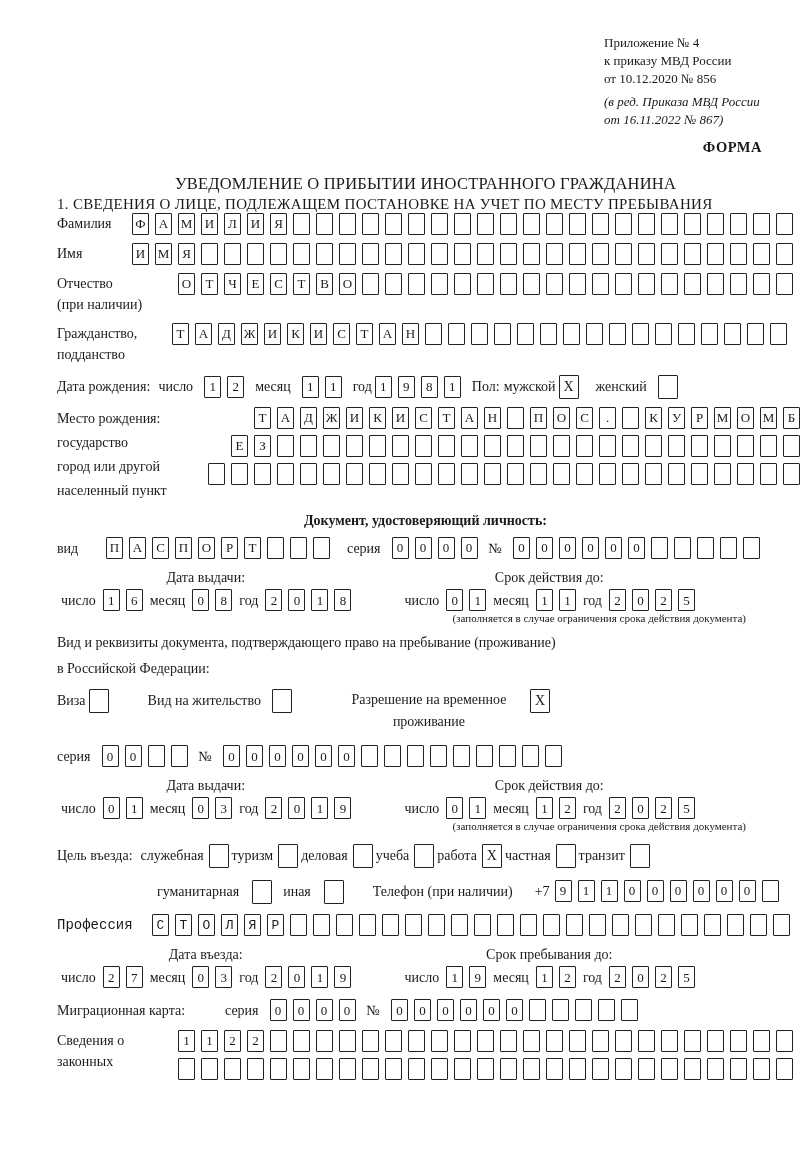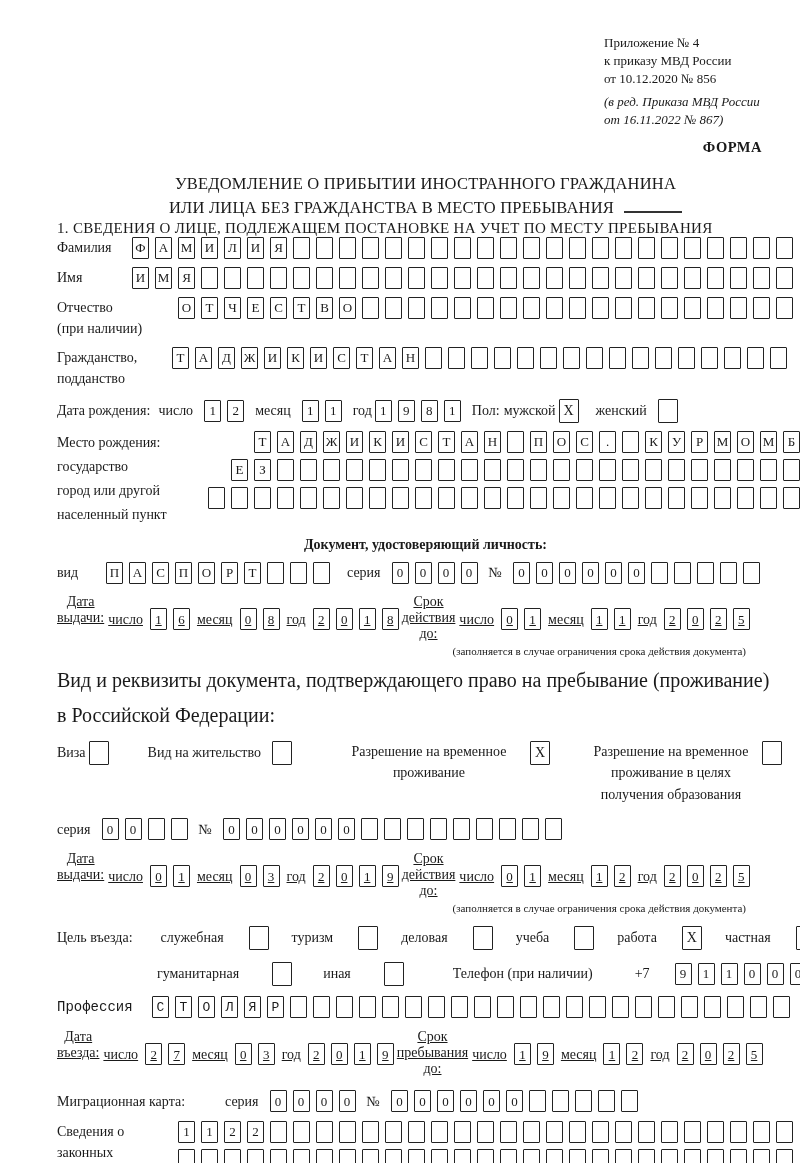--- a/index.html
+++ b/index.html
@@ -26,61 +26,58 @@
   .box{
     box-sizing:border-box;flex:0 0 auto;width:17px;height:22px;margin-right:3px;margin-left:3px;
     border:1.6px solid #222;border-radius:1px;
     display:inline-flex;align-items:center;justify-content:center;
     font-size:13px;line-height:1;background:#fff;
   }
   .cbox .box{width:20px;height:24px;font-size:14px;}
   .gap8{margin-left:8px;} .gap14{margin-left:14px;} .gap20{margin-left:20px;}
   
   .dates-block{display:flex;justify-content:space-between;padding-right:96px;margin-top:10px;}
-  .dates-col{display:flex;width:fit-content;text-decoration:underline;}
+  .dates-col{display:flex;flex-direction:column;width:fit-content;}
   .dates-header{text-align:center;font-size:14px;margin-bottom:3px;}
   .dategroup{display:flex;align-items:center;}
   .dategroup .lbl{margin:0 4px;}
   .note-right{text-align:right;padding-right:48px;font-size:11px;margin-top:0;}
   
   .opts-row{display:flex;align-items:flex-start;margin-top:10px;gap:16px;}
   .opt{display:flex;align-items:flex-start;}
   .opt-label-center{text-align:center;font-size:14px;line-height:1.55;}
   
-  .purpose-row{display:flex;align-items:center;margin-top:12px;gap:20px;}
+  .purpose-row{display:flex;align-items:flex-start;margin-top:12px;}
   .purpose-row .lbl{margin-right:2px;}
   
   .bp-block,.reps-block{display:flex;align-items:flex-start;margin-top:8px;}
   .bp-labels{width:148px;flex-shrink:0;line-height:24px;font-size:14px;}
   .reps-labels{width:118px;flex-shrink:0;line-height:21.5px;font-size:14px;}
   .bp-rows,.reps-rows{flex:1;}
   .bp-rows .striprow{display:flex;justify-content:flex-end;margin-bottom:6px;}
   .reps-rows .striprow{display:flex;justify-content:flex-start;margin-bottom:6px;}
   .doc-heading{font-weight:bold;text-align:center;font-size:14px;margin-top:10px;}
-  .plain{font-size:20px;margin-top:8px;line-height:1.55;}
+  .plain{font-size:14px;margin-top:8px;line-height:1.55;}
 </style>
 </head>
 <body>
 
 <div class="hdr-right">
   <div>Приложение № 4</div>
   <div>к приказу МВД России</div>
   <div>от 10.12.2020 № 856</div>
   <div class="grp2">
     <div>(в ред. Приказа МВД России</div>
     <div>от 16.11.2022 № 867)</div>
   </div>
 </div>
 <div class="forma">ФОРМА</div>
 
 <div class="title">
   <div>УВЕДОМЛЕНИЕ О ПРИБЫТИИ ИНОСТРАННОГО ГРАЖДАНИНА</div>
-  <div>
-    <span>ИЛИ ЛИЦА БЕЗ ГРАЖДАНСТВА В МЕСТО ПРЕБЫВАНИЯ</span><span class="title-underline"></span>
-  </div>
 </div>
 
 <div class="sec-heading">1. СВЕДЕНИЯ О ЛИЦЕ, ПОДЛЕЖАЩЕМ ПОСТАНОВКЕ НА УЧЕТ ПО МЕСТУ ПРЕБЫВАНИЯ</div>
 
 <div class="frow" style="margin-top:0;">
   <div class="lbl-col lbl" style="width:72px;">Фамилия</div>
   <div class="strip">
       <span class="box">Ф</span>
       <span class="box">А</span>
       <span class="box">М</span>
@@ -337,21 +334,21 @@
         <span class="box"></span>
         <span class="box"></span>
         <span class="box"></span>
         <span class="box"></span>
       </div>
   </div>
 </div>
 
 <div class="doc-heading">Документ, удостоверяющий личность:</div>
 
-<div class="frow" style="align-items:flex-end;">
+<div class="frow" style="align-items:flex-start;">
   <span class="lbl" style="width:46px;">вид</span>
   <span class="strip">
       <span class="box">П</span>
       <span class="box">А</span>
       <span class="box">С</span>
       <span class="box">П</span>
       <span class="box">О</span>
       <span class="box">Р</span>
       <span class="box">Т</span>
       <span class="box"></span>
@@ -444,26 +441,20 @@
     <span class="strip cbox gap8">
         <span class="box"></span>
       </span>
   </div>
   <div class="opt gap20">
     <span class="opt-label-center" style="width:196px;">Разрешение на временное проживание</span>
     <span class="strip cbox">
         <span class="box">X</span>
       </span>
   </div>
-  <div class="opt gap14">
-    <span class="opt-label-center" style="width:176px;">Разрешение на временное проживание в целях получения образования</span>
-    <span class="strip cbox">
-        <span class="box"></span>
-      </span>
-  </div>
 </div>
 
 <div class="frow" style="align-items:center;margin-top:12px;">
   <span class="lbl">серия</span>
   <span class="strip gap8">
       <span class="box">0</span>
       <span class="box">0</span>
       <span class="box"></span>
       <span class="box"></span>
     </span>

